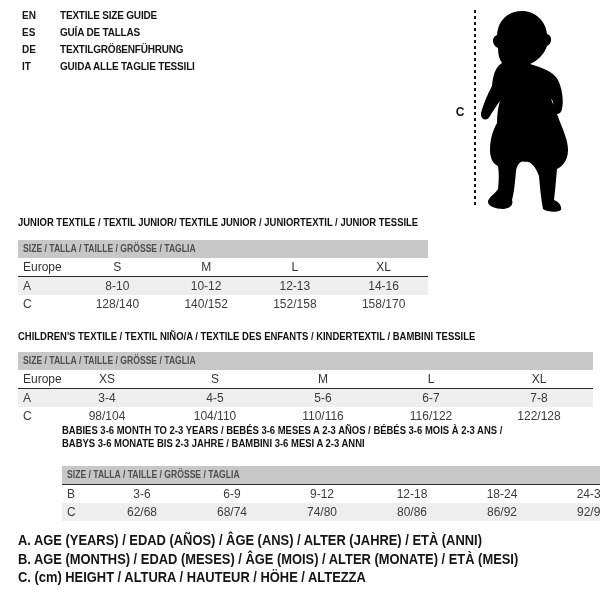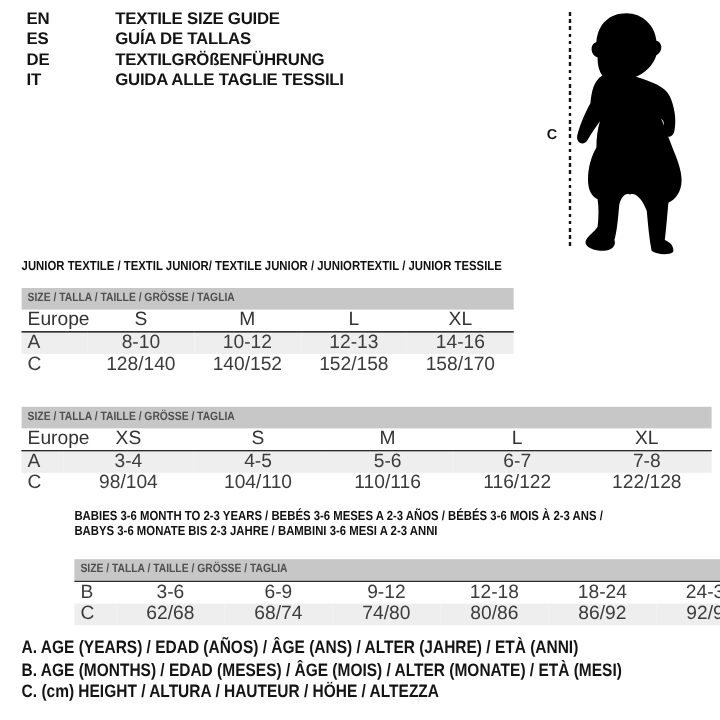--- a/index.html
+++ b/index.html
@@ -2,21 +2,21 @@
 <html><head>
 <meta charset="utf-8">
 <style>
   html,body{margin:0;padding:0;background:#fff;}
   body{width:600px;height:600px;position:relative;overflow:hidden;
        font-family:"Liberation Sans","DejaVu Sans",sans-serif;color:#3c3c3c;}
   .canvas{position:absolute;inset:0;background:#fff;}
 
   
   .lang-list{position:absolute;left:22px;top:7px;}
-  .lang-row{display:flex;line-height:17px;font-size:14px;font-weight:700;color:#141414;gap:36px;}
+  .lang-row{display:flex;line-height:17px;font-size:10px;font-weight:700;color:#141414;}
   .lang-code{width:38px;flex:0 0 38px;}
   .lang-title{white-space:nowrap;letter-spacing:-0.2px;}
 
   
   .figure{position:absolute;left:450px;top:0;width:150px;height:220px;}
   .measure-line{position:absolute;left:24px;top:10px;width:2px;height:198px;
       background:repeating-linear-gradient(180deg,#141414 0 3px,transparent 3px 6px);}
   .measure-label{position:absolute;left:2px;top:105px;width:16px;text-align:center;
       font-size:12px;font-weight:700;color:#141414;}
   .silhouette{position:absolute;left:28px;top:8px;width:100px;height:210px;}
@@ -33,21 +33,21 @@
   .tbl-title{font-size:11px;font-weight:700;color:#111;line-height:13px;}
   .size-bar{background:#c7c7c7;height:18px;line-height:18px;padding-left:5px;
       font-size:10px;font-weight:700;color:#4f4f4f;}
   .sec-junior .size-bar{margin-top:11px;}
   .sec-children .size-bar{margin-top:9px;}
   .sec-babies .size-bar{margin-top:16px;}
   .size-bar.ruled{border-bottom:1px solid #2b2b2b;}
 
   table.size-table{width:100%;border-collapse:collapse;table-layout:fixed;}
   .size-table th,.size-table td{padding:0;height:18px;line-height:18px;
-      font-size:16px;font-weight:400;text-align:center;color:#3c3c3c;white-space:nowrap;}
+      font-size:12px;font-weight:400;text-align:center;color:#3c3c3c;white-space:nowrap;}
   .size-table th{color:#333;border-bottom:1px solid #2b2b2b;}
   .size-table .lbl{text-align:left;padding-left:5px;overflow:visible;}
   .size-table tr.shaded{background:#eeeeee;}
 
   
   .footnotes{position:absolute;left:18px;top:531px;}
   .footnote{font-size:15px;font-weight:700;color:#141414;line-height:18.5px;}
 </style>
 </head>
 <body>
@@ -146,20 +146,23 @@
             <td class="lbl">C</td>
             <td>128/140</td>
             <td>140/152</td>
             <td>152/158</td>
             <td>158/170</td>
           </tr>
         </tbody>
       </table>
     </div>
   <div class="sec sec-children" id="sec-children">
+      <div class="tbl-title">
+        <div><span class="cond">CHILDREN'S TEXTILE / TEXTIL NIÑO/A / TEXTILE DES ENFANTS / KINDERTEXTIL / BAMBINI TESSILE</span></div>
+      </div>
       <div class="size-bar"><span class="cond">SIZE / TALLA / TAILLE / GRÖSSE / TAGLIA</span></div>
       <table class="size-table">
         <colgroup>
           <col style="width: 35px;">
           <col>
           <col>
           <col>
           <col>
           <col>
         </colgroup>

